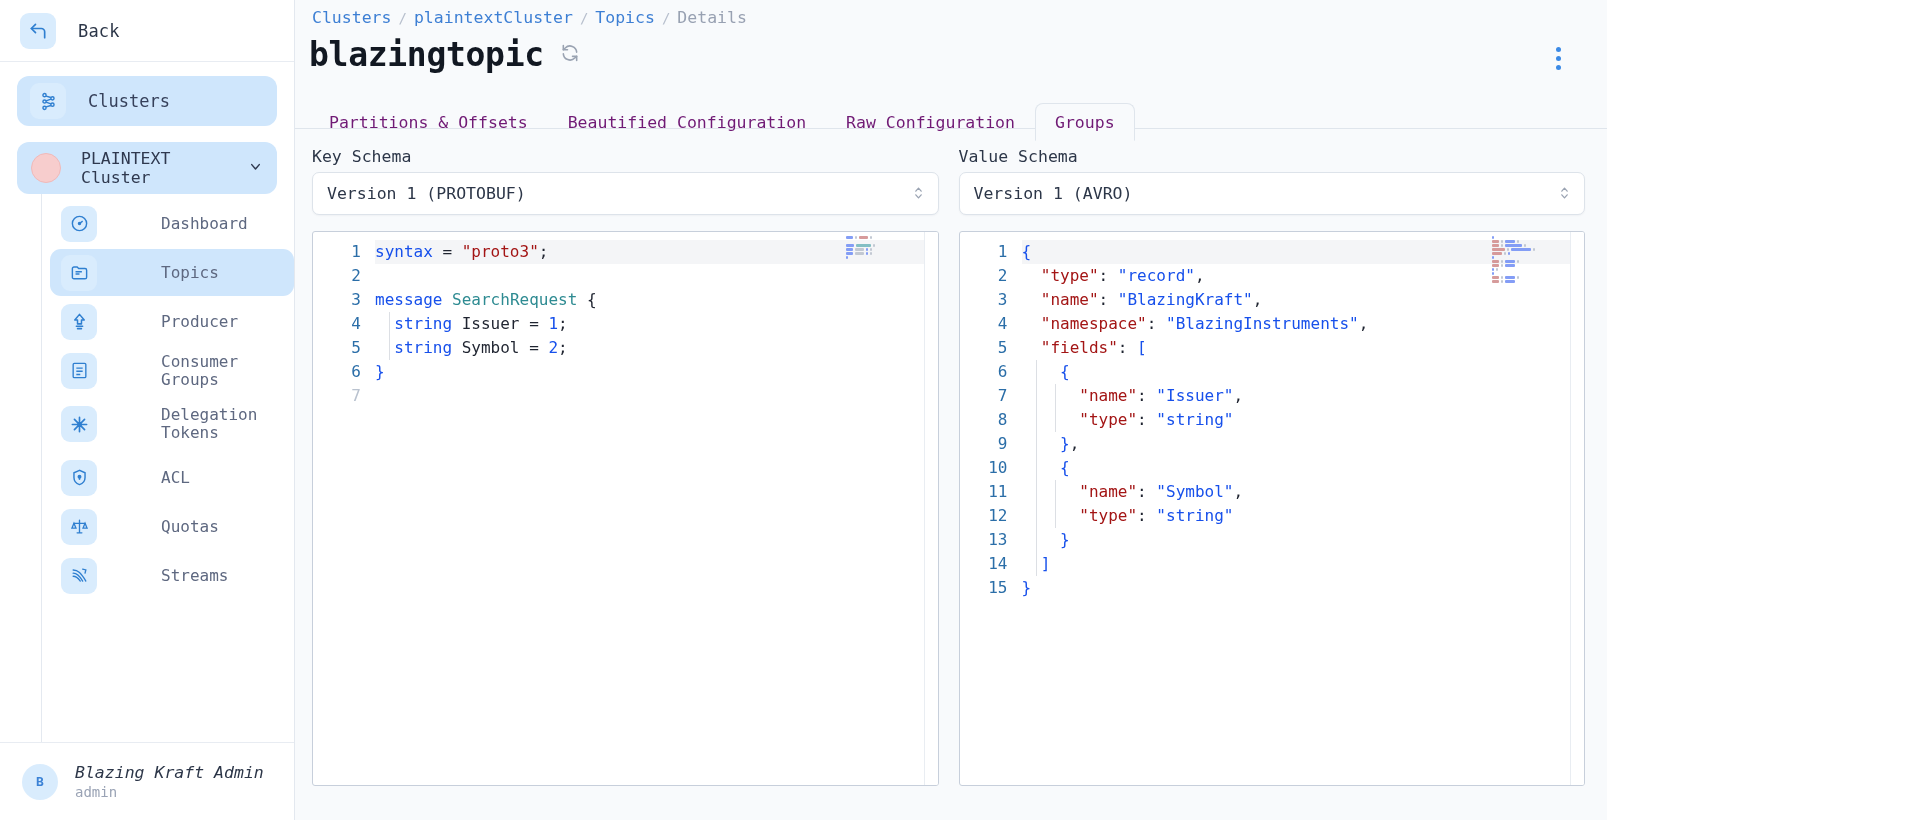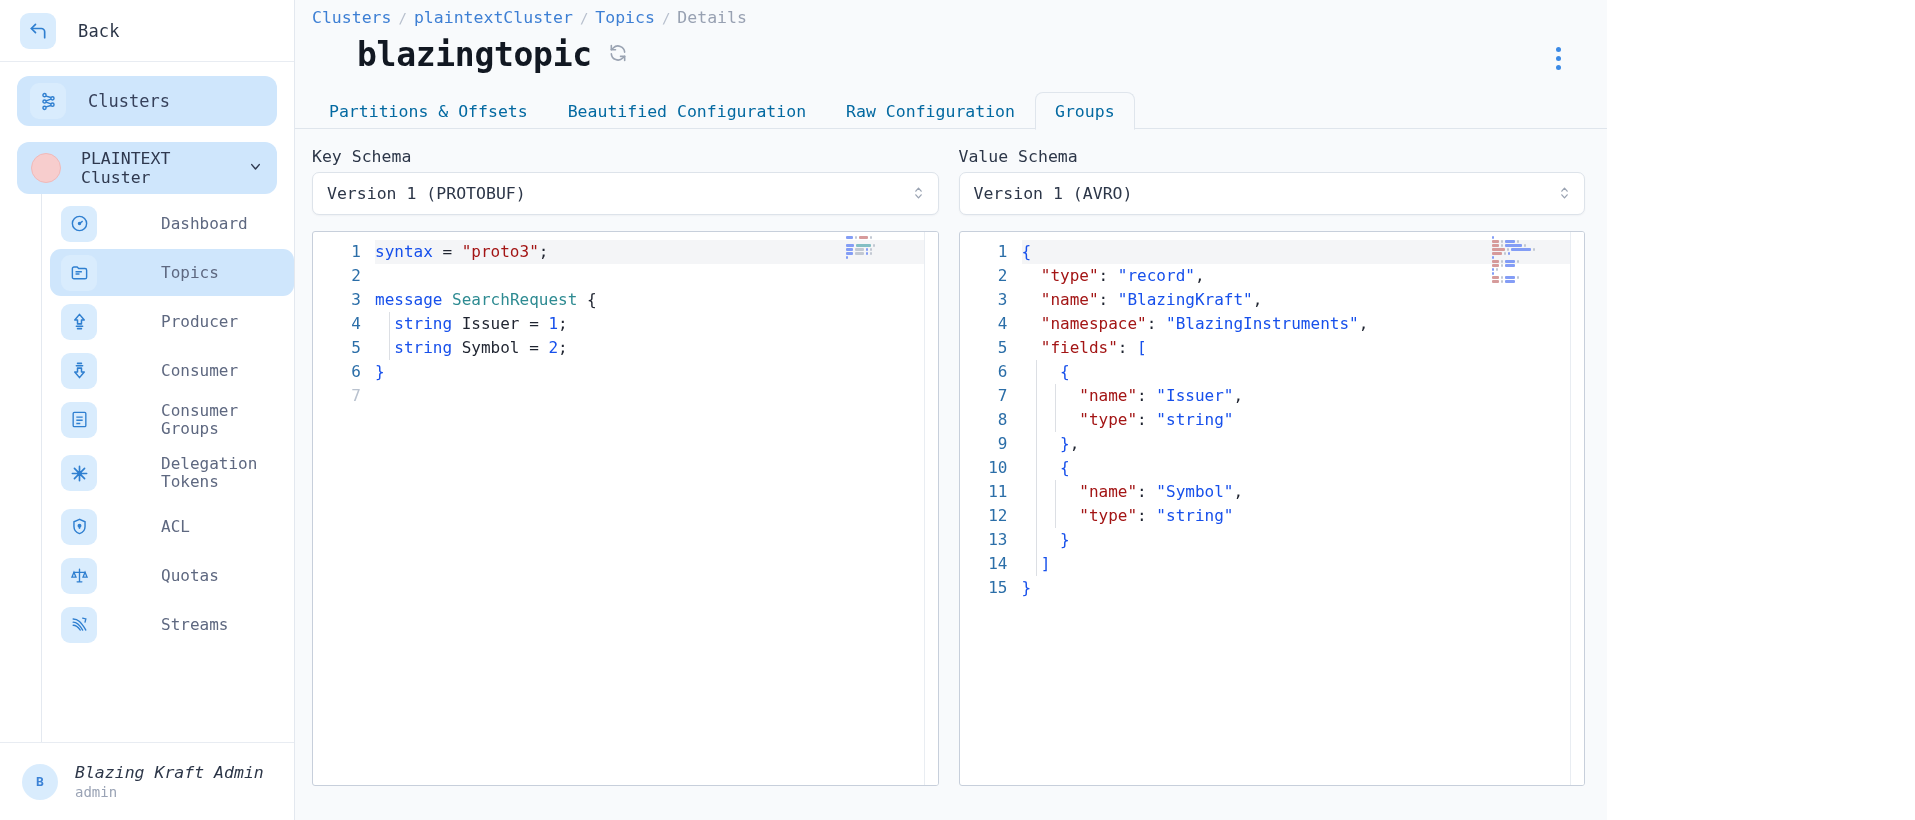--- a/index.html
+++ b/index.html
@@ -95,40 +95,39 @@
   .crumbs .sep { color: #b7bfcd; font-size: 14px; }
   .crumbs .last { color: #98a1b2; }
 
   .title-row {
     display: flex; align-items: center; gap: 16px;
     padding: 8px 0 0 14px; position: relative;
   }
   .page-title {
     font-size: 33px; font-weight: bold; color: #121822;
     letter-spacing: -0.3px;
-    margin-left: 48px;
   }
   .refresh-icon { color: #9aa3b2; }
   .kebab {
     position: absolute; right: 40px; top: 14px;
     display: flex; flex-direction: column; gap: 4px;
     cursor: pointer; padding: 6px;
   }
   .kebab i { width: 5px; height: 5px; border-radius: 50%; background: #3b8ae6; display:block; }
 
   .tabs {
     margin-top: 15px; padding-left: 14px;
     display: flex; align-items: flex-end; gap: 0;
     border-bottom: 1px solid #dfe5ec; height: 40px;
   }
   .tab {
     padding: 0 19px; height: 38px; display: flex; align-items: center;
-    font-size: 16.5px; color: #0369a1; cursor: pointer;
+    font-size: 16.5px; color: #701a75; cursor: pointer;
     border: 1px solid transparent; border-radius: 8px 8px 0 0;
-    position: relative; top: 2px;
+    position: relative; top: 13px;
   }
   .tab.selected {
     background: #f8fafc; border-color: #dfe5ec; border-bottom-color: #f8fafc;
   }
 
   .panes {
     display: flex; gap: 20px; padding: 18px 22px 0 17px;
   }
   .pane { flex: 1; min-width: 0; }
   .pane-label { font-size: 16.5px; color: #2c3648; margin-bottom: 6px; }
@@ -253,29 +252,20 @@
       <div class="sub-item">
         <span class="icon-tile">
           <svg width="19" height="19" viewBox="0 0 24 24" fill="none" stroke="#2f7fd0" stroke-width="1.9" stroke-linecap="round" stroke-linejoin="round">
               <path d="M12 3 6 10h3.5v5h5v-5H18z"></path>
               <path d="M8 18h8M9.5 21h5"></path>
             </svg>
         </span>
         <span class="label">Producer</span>
       </div>
 
-      <div class="sub-item">
-        <span class="icon-tile">
-          <svg width="19" height="19" viewBox="0 0 24 24" fill="none" stroke="#2f7fd0" stroke-width="1.9" stroke-linecap="round" stroke-linejoin="round">
-              <path d="M12 21 6 14h3.5V9h5v5H18z"></path>
-              <path d="M8 6h8M9.5 3h5"></path>
-            </svg>
-        </span>
-        <span class="label">Consumer</span>
-      </div>
 
       <div class="sub-item">
         <span class="icon-tile">
           <svg width="19" height="19" viewBox="0 0 24 24" fill="none" stroke="#2f7fd0" stroke-width="1.7">
               <rect x="4" y="3" width="16" height="18" rx="1.5"></rect>
               <path d="M8 9h8M8 13h8M8 17h5"></path>
             </svg>
         </span>
         <span class="label">Consumer Groups</span>
       </div>

